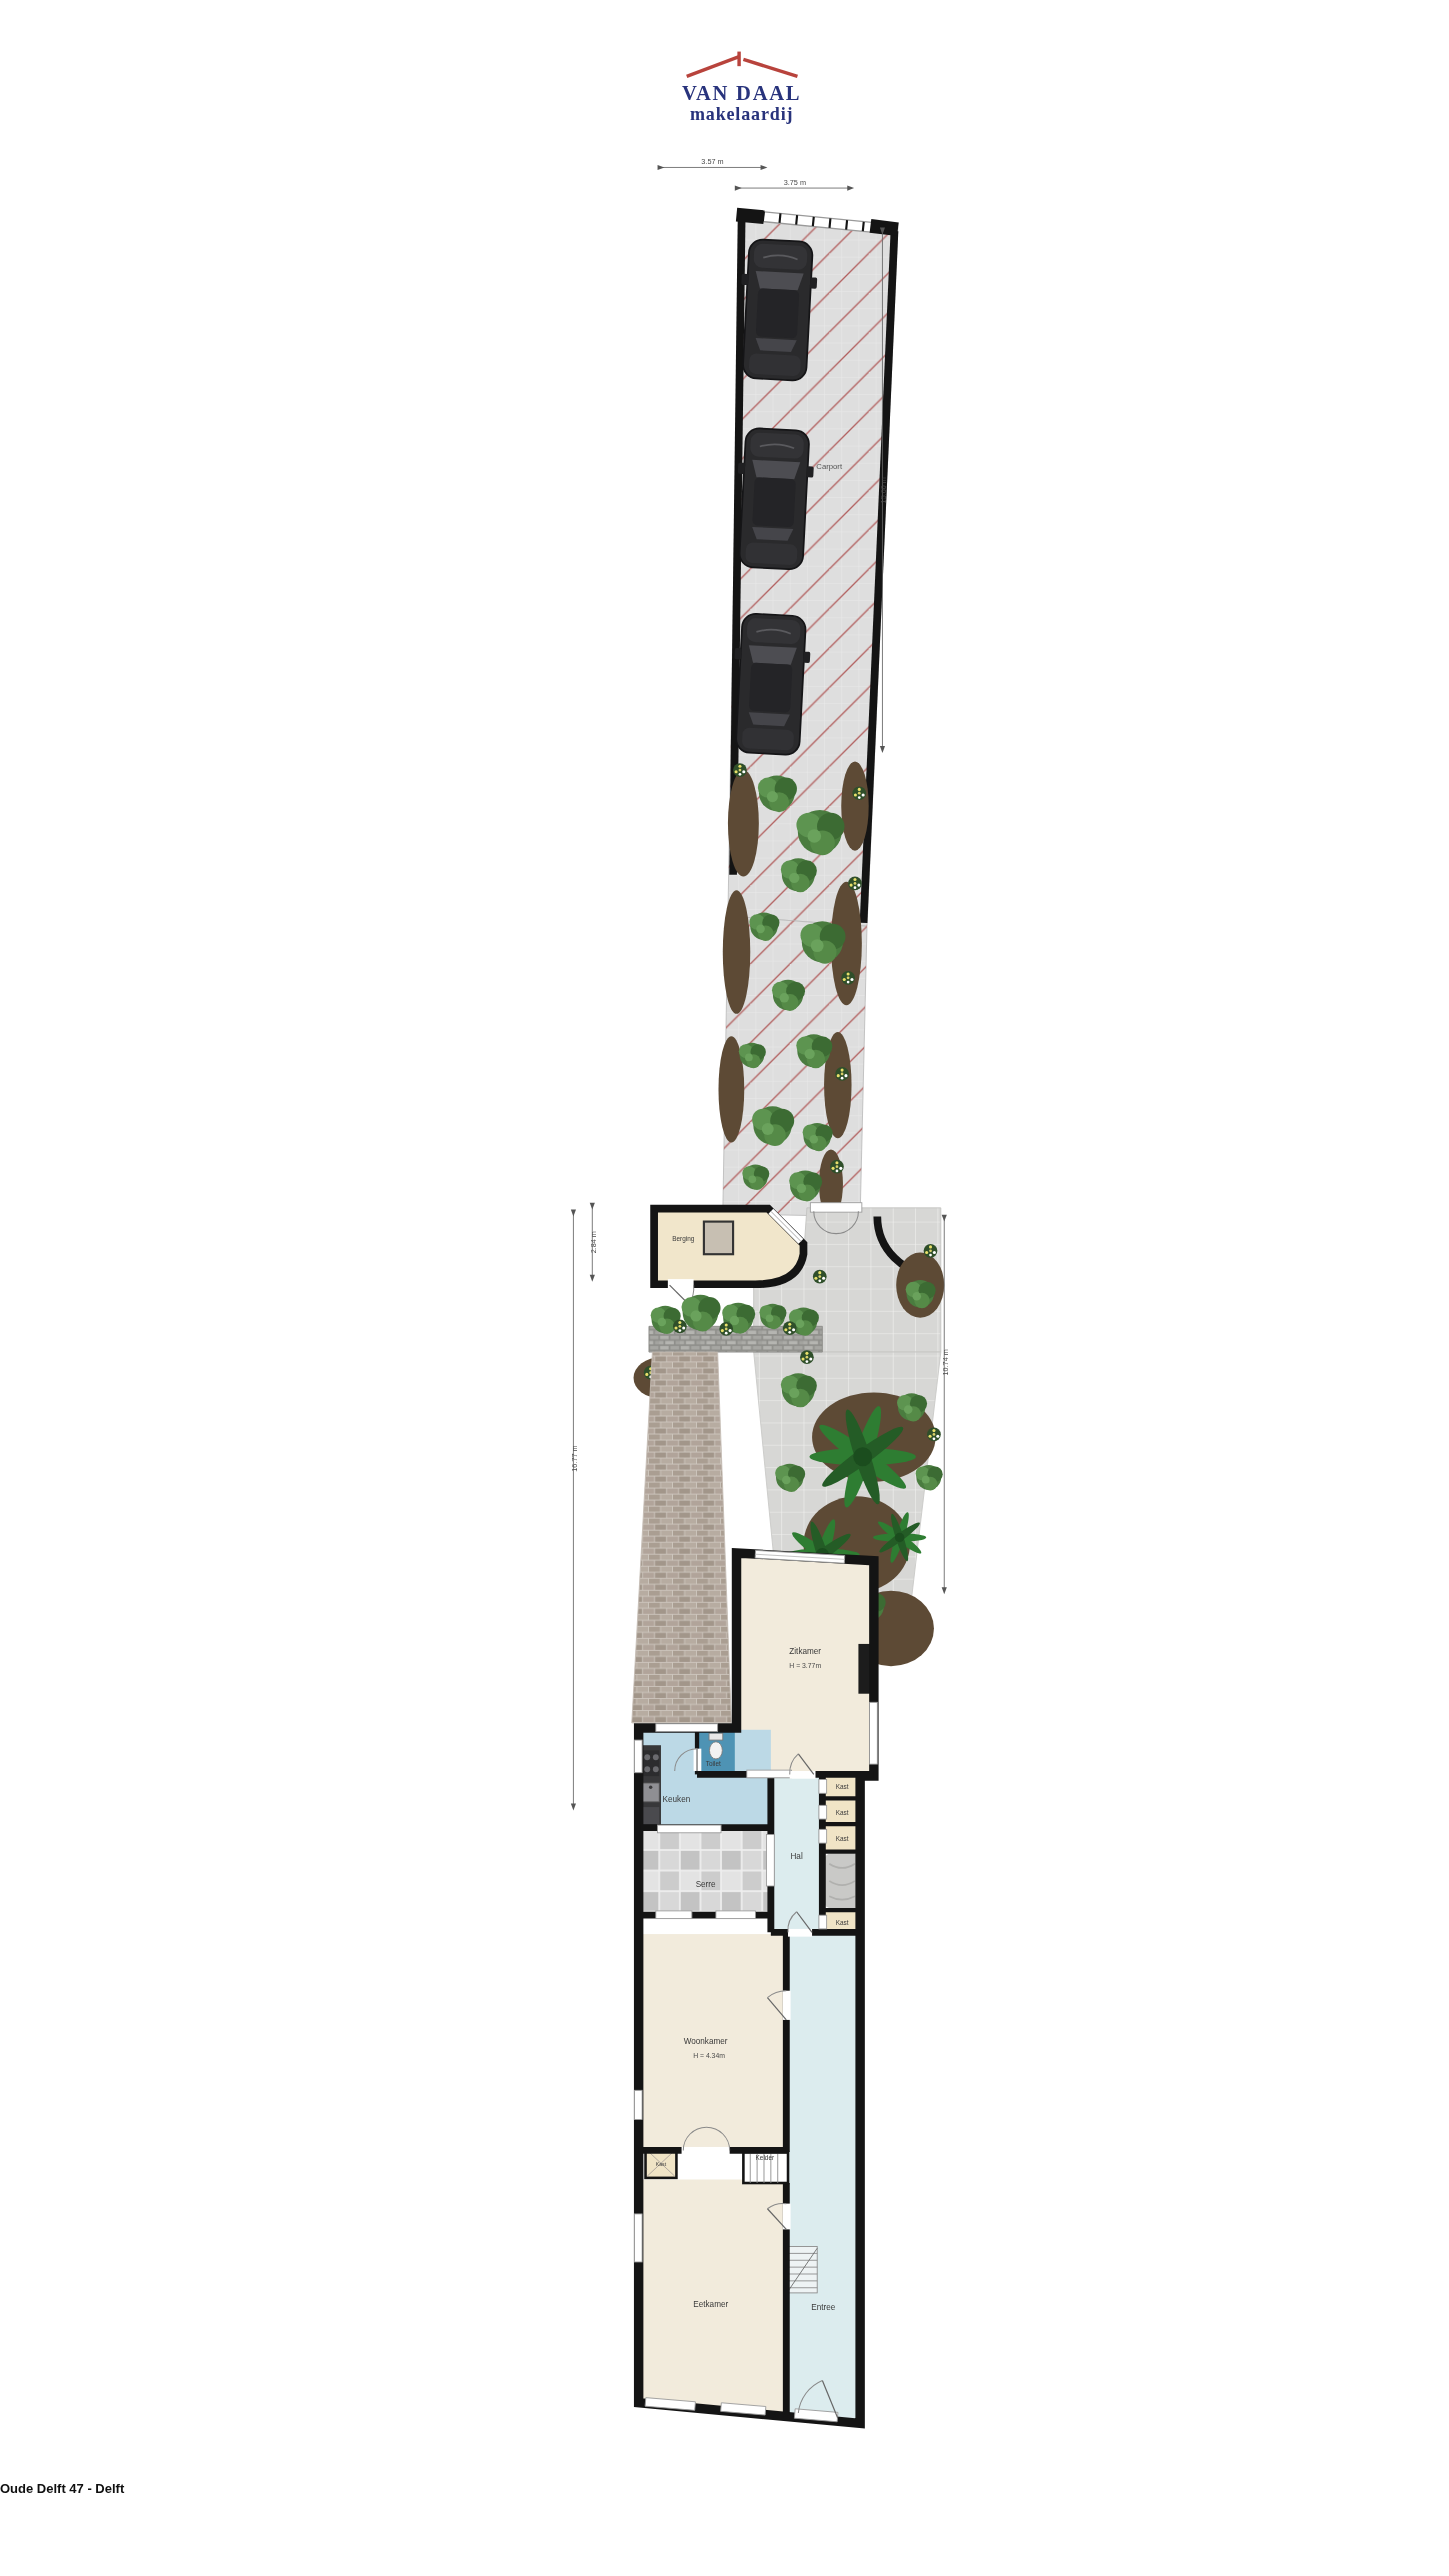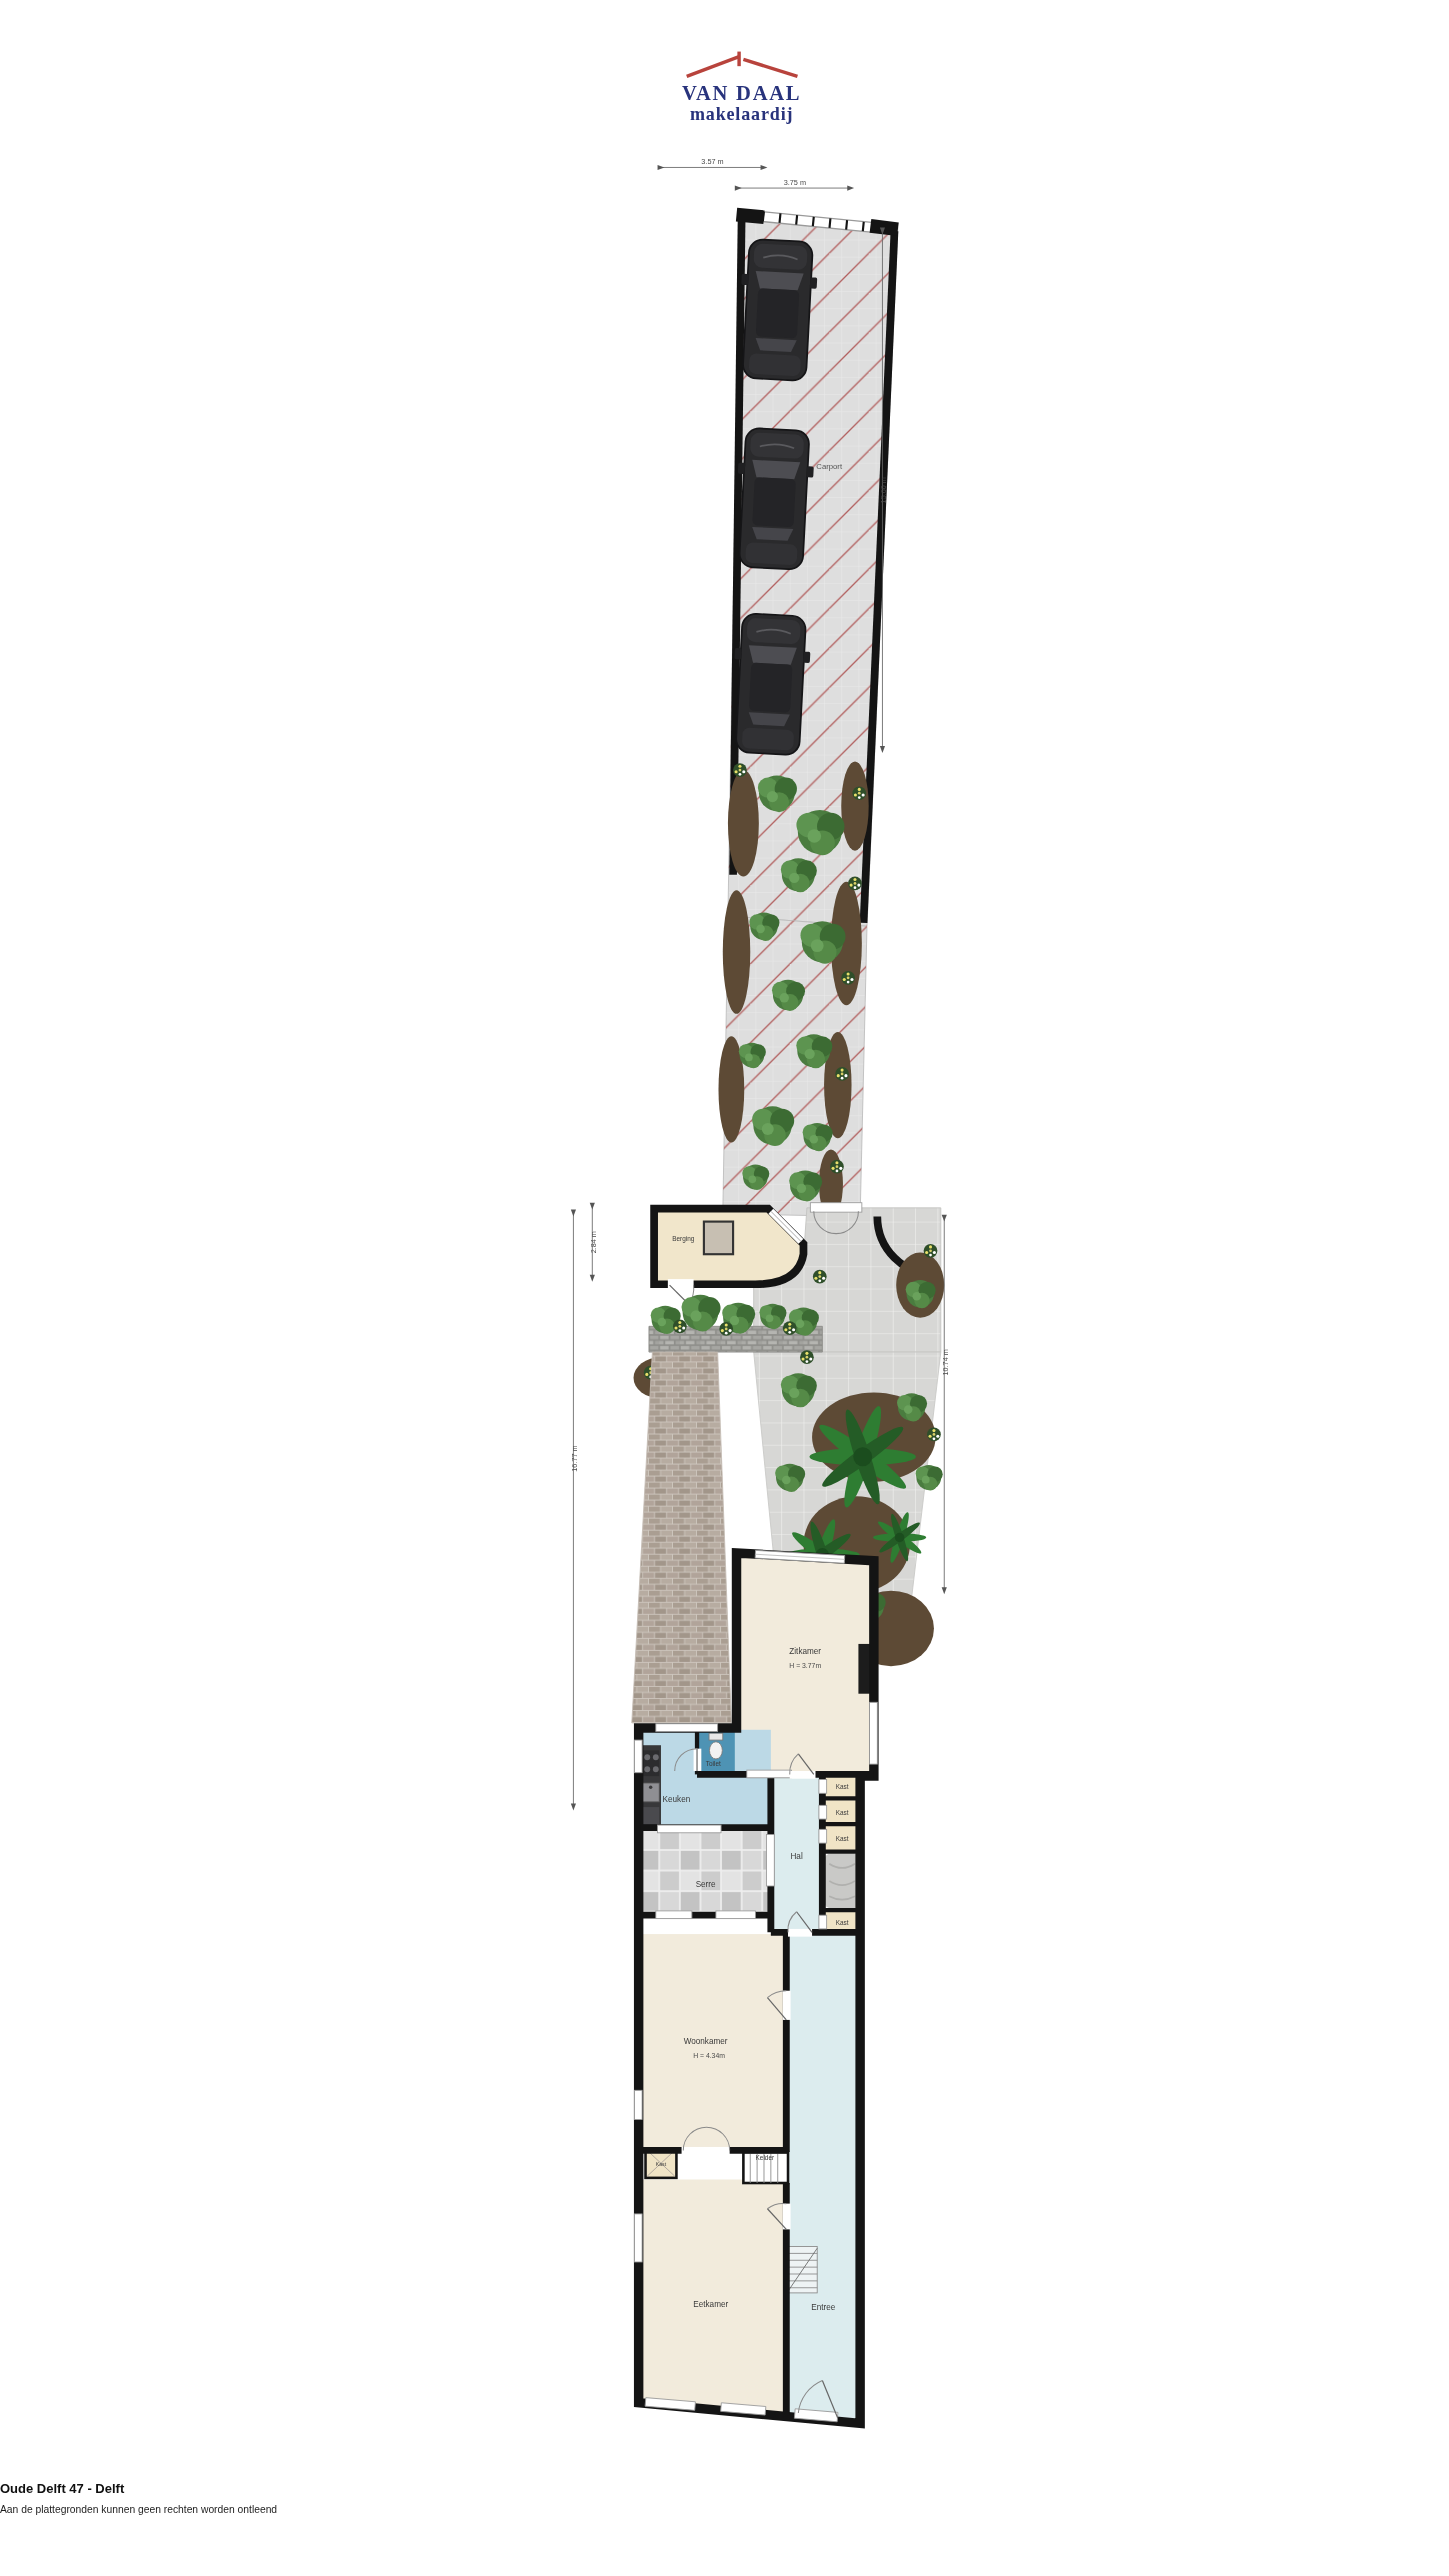--- a/index.html
+++ b/index.html
@@ -375,16 +375,15 @@
     <line class="dim-line" x1="668" y1="1394" x2="668" y2="2086" marker-start="url(#arr)" marker-end="url(#arr)"></line>
     <text class="dim-lbl" transform="rotate(-90 672 1680)" x="672" y="1680" text-anchor="middle">16.77 m</text>
     <line class="dim-line" x1="1100" y1="1400" x2="1100" y2="1834" marker-start="url(#arr)" marker-end="url(#arr)"></line>
     <text class="dim-lbl" transform="rotate(-90 1104 1568)" x="1104" y="1568" text-anchor="middle">10.74 m</text>
   </g>
 </svg>
 
 <div class="footer">
   <div class="f-title">Oude Delft 47 - Delft</div>
   <div class="f-gap"></div>
-  <div class="f-disc">Aan de plattegronden kunnen geen rechten worden ontleend</div>
 </div>
 </div>
 
 
 </body></html>

